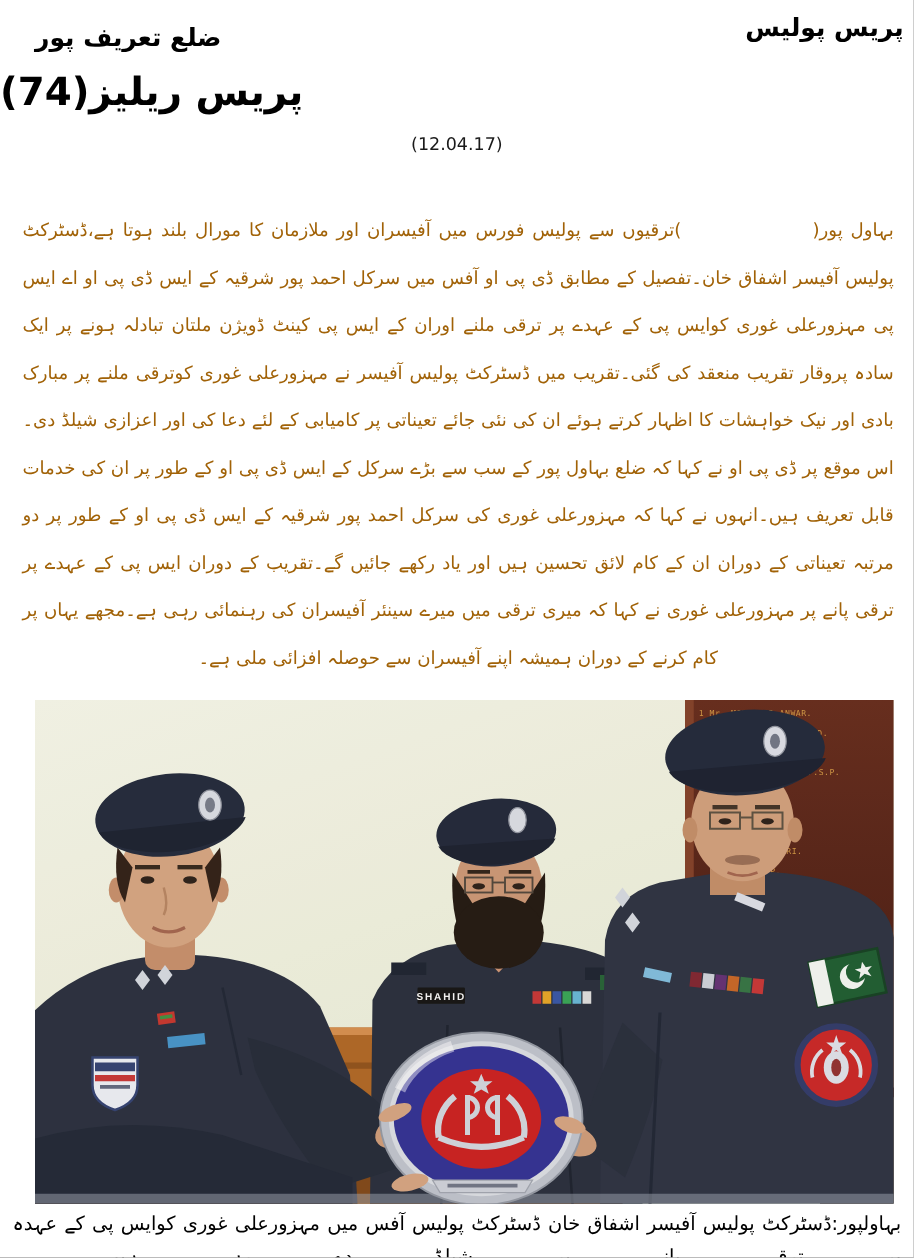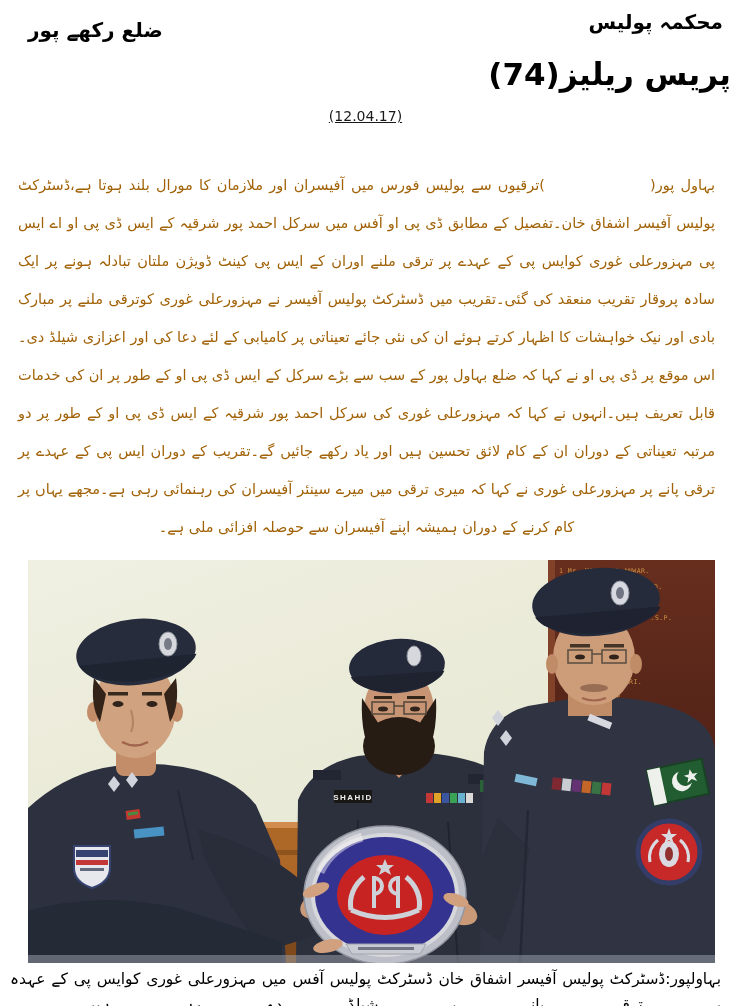--- a/index.html
+++ b/index.html
@@ -5,26 +5,26 @@
   html,body{margin:0;padding:0;background:#888;}
   .page{
     position:relative;width:731px;height:1006px;margin:0 auto;
     background:#ffffff;overflow:hidden;
     font-family:"DejaVu Sans",sans-serif;color:#000;
   }
   .hdr{position:absolute;font-size:20px;font-weight:bold;direction:rtl;white-space:nowrap;}
   .hdr-right{top:10px;right:8px;}
   .hdr-left{top:18px;left:28px;}
   .title{
-    position:absolute;top:56px;left:0;right:0;text-align:right;
+    position:absolute;top:56px;left:0;right:0;text-align:left;
     font-size:31px;font-weight:bold;direction:rtl;letter-spacing:.5px;
   }
   .date{
     position:absolute;top:108px;left:0;right:0;text-align:center;
-    font-size:14px;direction:ltr;color:#1a1a1a;text-decoration:underline;
+    font-size:14px;direction:ltr;color:#1a1a1a;
   }
   .bodytext{
     position:absolute;top:166px;right:16px;left:18px;height:390px;
     direction:rtl;text-align:justify;text-align-last:center;
     font-size:14.5px;line-height:38px;color:#a16207;
   }
   .gap{display:inline-block;width:105px;height:1px;}
   .photo{
     position:absolute;left:28px;top:560px;width:687px;height:403px;
     background:#e9ecdb;z-index:5;
@@ -42,22 +42,22 @@
     position:absolute;top:966px;left:10px;right:10px;
     direction:rtl;font-size:15.5px;line-height:1.7;
     text-align:justify;text-align-last:justify;color:#000;
   }
 </style>
 </head>
 <body>
 
 <div class="page">
 
-  <div class="hdr hdr-right">محکمہ پولیس</div>
-  <div class="hdr hdr-left">ضلع رکھے پور</div>
+  <div class="hdr hdr-right">پریس پولیس</div>
+  <div class="hdr hdr-left">ضلع تعریف پور</div>
 
   <div class="title">پریس ریلیز(74)</div>
   <div class="date">(12.04.17)</div>
 
   <div class="bodytext"><span>بہاول پور(</span><span class="gap"></span><span>)ترقیوں سے پولیس فورس میں آفیسران اور ملازمان کا مورال بلند ہوتا ہے،ڈسٹرکٹ پولیس آفیسر اشفاق خان۔تفصیل کے مطابق ڈی پی او آفس میں سرکل احمد پور شرقیہ کے ایس ڈی پی او اے ایس پی مہزورعلی غوری کوایس پی کے عہدے پر ترقی ملنے اوران کے ایس پی کینٹ ڈویژن ملتان تبادلہ ہونے پر ایک سادہ پروقار تقریب منعقد کی گئی۔تقریب میں ڈسٹرکٹ پولیس آفیسر نے مہزورعلی غوری کوترقی ملنے پر مبارک بادی اور نیک خواہشات کا اظہار کرتے ہوئے ان کی نئی جائے تعیناتی پر کامیابی کے لئے دعا کی اور اعزازی شیلڈ دی۔اس موقع پر ڈی پی او نے کہا کہ ضلع بہاول پور کے سب سے بڑے سرکل کے ایس ڈی پی او کے طور پر ان کی خدمات قابل تعریف ہیں۔انہوں نے کہا کہ مہزورعلی غوری کی سرکل احمد پور شرقیہ کے ایس ڈی پی او کے طور پر دو مرتبہ تعیناتی کے دوران ان کے کام لائق تحسین ہیں اور یاد رکھے جائیں گے۔تقریب کے دوران ایس پی کے عہدے پر ترقی پانے پر مہزورعلی غوری نے کہا کہ میری ترقی میں میرے سینئر آفیسران کی رہنمائی رہی ہے۔مجھے یہاں پر کام کرنے کے دوران ہمیشہ اپنے آفیسران سے حوصلہ افزائی ملی ہے۔</span></div>
 
   <div class="photo">
     <svg viewBox="0 0 687 403" xmlns="http://www.w3.org/2000/svg">
       <defs>
         <linearGradient id="wallg" x1="0" y1="0" x2="0.6" y2="1">

